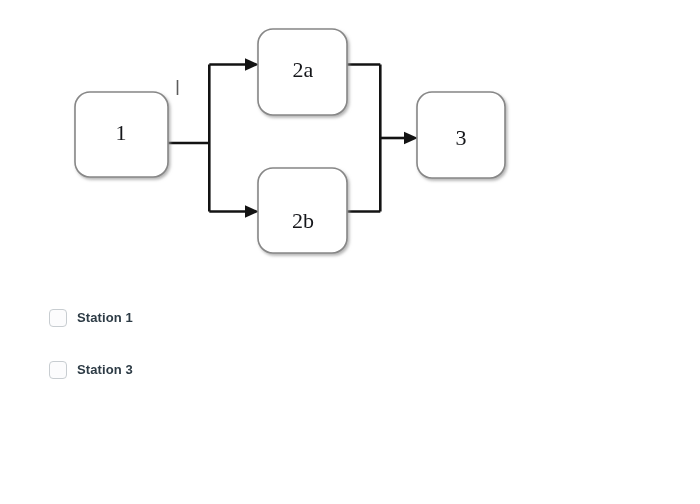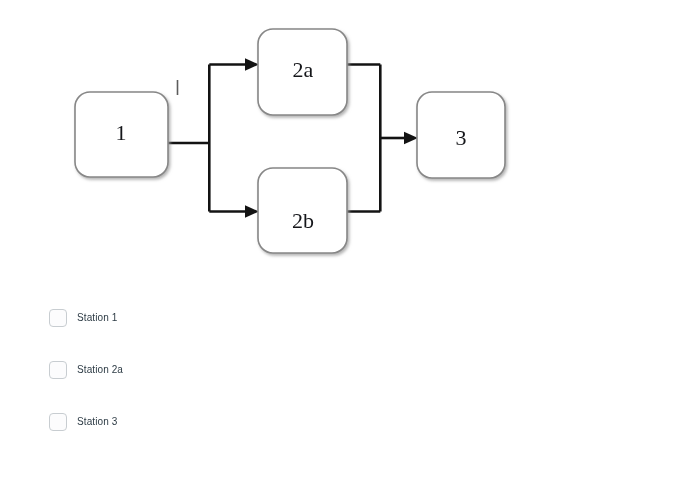--- a/index.html
+++ b/index.html
@@ -79,26 +79,27 @@
     min-width: 18px;
     box-sizing: border-box;
     border: 1px solid #c8cdd1;
     border-radius: 4px;
     background: #fcfcfd;
     margin-right: 10px;
     cursor: pointer;
   }
   .option-label {
     font-family: "Liberation Sans", sans-serif;
-    font-size: 10px;
+    font-size: 13px;
     color: #2d3b45;
     letter-spacing: 0.1px;
     line-height: 18px;
     white-space: nowrap;
     cursor: pointer;
+    font-weight: bold;
   }
 </style>
 </head>
 <body>
 
 <div id="diagram-figure">
   <svg id="diagram-svg" width="700" height="280" viewBox="0 0 700 280">
     <defs>
       <filter id="nodeShadow" x="-30%" y="-30%" width="180%" height="180%">
         <feDropShadow dx="1.6" dy="2" stdDeviation="1.6" flood-color="#9a9a9a" flood-opacity="0.75"></feDropShadow>
@@ -148,24 +149,20 @@
   </svg>
 </div>
 
 <div id="options-list">
 
   <div class="option-row">
     <span class="option-checkbox"></span>
     <span class="option-label">Station 1</span>
   </div>
 
-  <div class="option-row">
-    <span class="option-checkbox"></span>
-    <span class="option-label">Station 2a</span>
-  </div>
 
 
   <div class="option-row">
     <span class="option-checkbox"></span>
     <span class="option-label">Station 3</span>
   </div>
 
 </div>
 
 </body></html>

